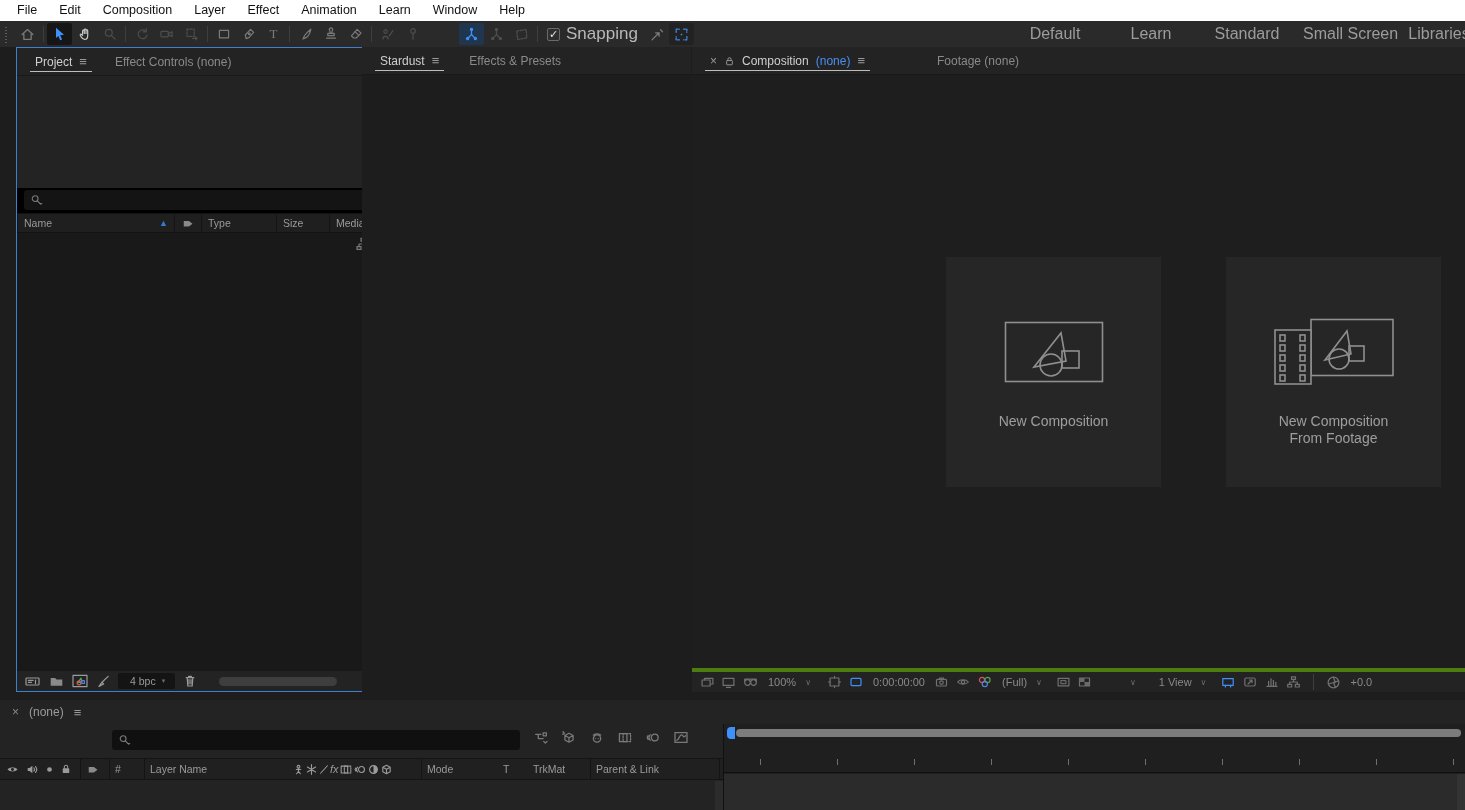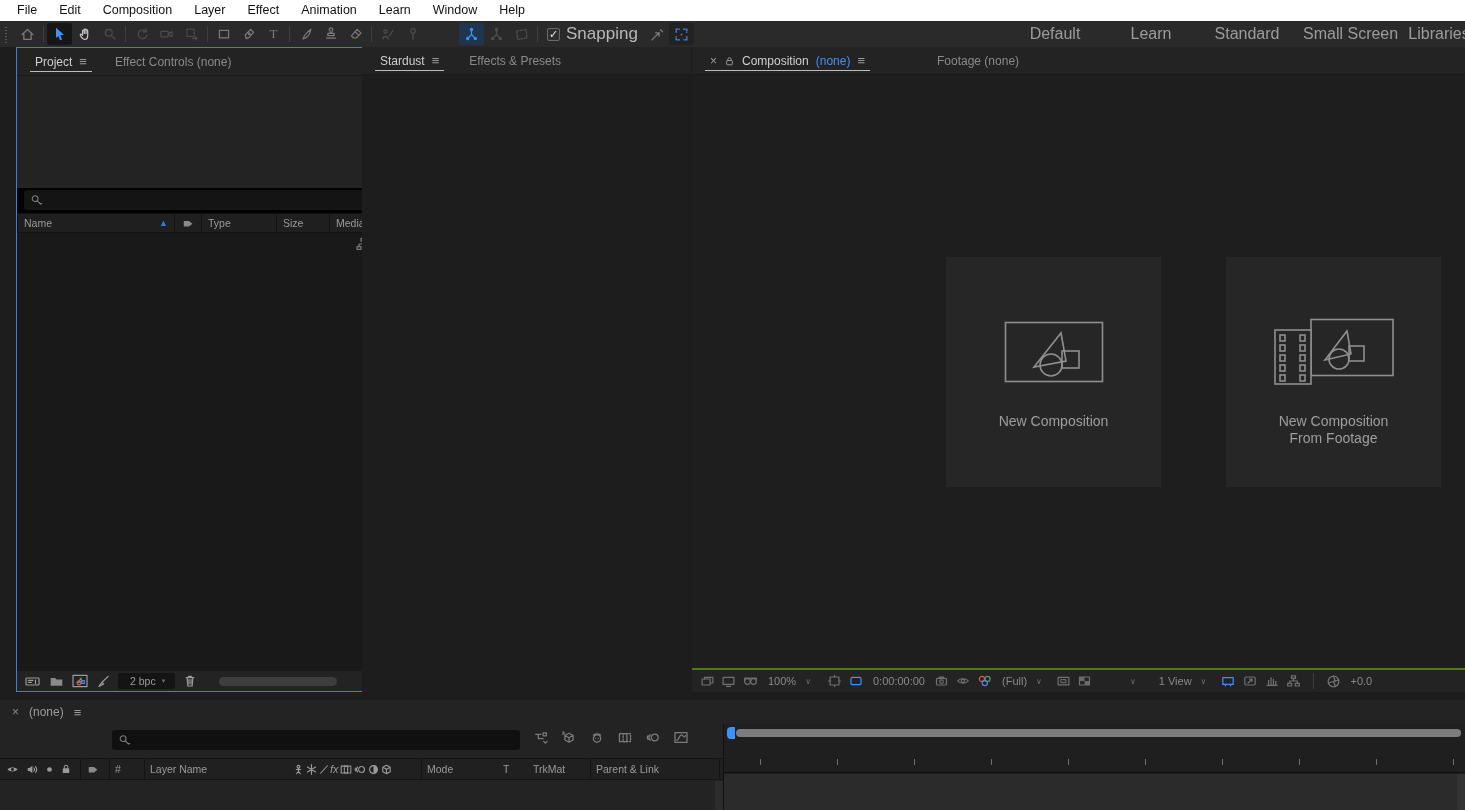--- a/index.html
+++ b/index.html
@@ -57,21 +57,21 @@
 
   
   #effects-panel { left:362px; top:47px; width:329px; height:653px; background:#1d1d1d; }
 
   
   #comp-panel { left:692px; top:47px; width:773px; height:645px; background:#1e1e1e; display:flex; flex-direction:column; }
   .viewer { flex:1; position:relative; background:#1e1e1e; }
   .comp-card { position:absolute; width:215px; height:230px; background:#262626; display:flex; flex-direction:column; align-items:center; }
   .comp-card .art { margin-top:52px; height:86px; display:flex; align-items:center; justify-content:center; color:#8f8f8f; }
   .comp-card .cap { margin-top:18px; font-size:14px; color:#9e9e9e; text-align:center; line-height:17px; }
-  .viewbar { height:24px; background:#232323; border-top:2px solid #4d7c0f; display:flex; align-items:center; gap:6px; padding:0 8px; color:#717171; font-size:11px; white-space:nowrap; }
+  .viewbar { height:24px; background:#232323; border-top:4px solid #4d7c0f; display:flex; align-items:center; gap:6px; padding:0 8px; color:#717171; font-size:11px; white-space:nowrap; }
   .vb-text { color:#8a8a8a; padding:0 3px; }
   .chev { font-size:8px; color:#6d6d6d; }
   .vb-gap { width:26px; }
 
   
   #timeline { left:0; top:700px; width:1465px; height:110px; background:#232323; }
   .tl-tabrow { height:24px; display:flex; align-items:center; padding-left:12px; gap:10px; font-size:12px; color:#9a9a9a; background:#232323; }
   .tl-left { position:absolute; left:0; top:24px; width:723px; height:86px; }
   .tl-searchrow { position:absolute; left:0; top:4px; width:723px; height:24px; display:flex; align-items:center; }
   .tl-search { position:absolute; left:112px; top:2px; width:408px; height:20px; background:#101010; border-radius:3px; display:flex; align-items:center; padding:0 6px; gap:5px; }
@@ -365,21 +365,21 @@
           <circle cx="7" cy="8.8" r="2" stroke="#e05252"></circle>
           <rect x="9.6" y="6.6" width="2.8" height="2.8" stroke="#4a82e0"></rect>
         </svg>
       </span>
     <span class="ic">
         <svg width="14" height="13" viewBox="0 0 14 13">
           <path d="M12.2 1.4 L6 7.2 M6 7.2 L3 11.4 L7.6 9 Z"></path>
         </svg>
       </span>
     <span class="bpc">
-      <span>2 bpc</span>
+      <span>4 bpc</span>
       <span class="caret">▾</span>
     </span>
     <span class="ic">
         <svg width="14" height="14" viewBox="0 0 14 14">
           <path d="M3.2 3.6 H10.8 M5.6 3.6 V2.4 H8.4 V3.6"></path>
           <path d="M4.2 3.6 L4.8 12 H9.2 L9.8 3.6"></path>
           <path d="M6 5.6 V10 M8 5.6 V10"></path>
         </svg>
       </span>
     <span class="hscroll"></span>

